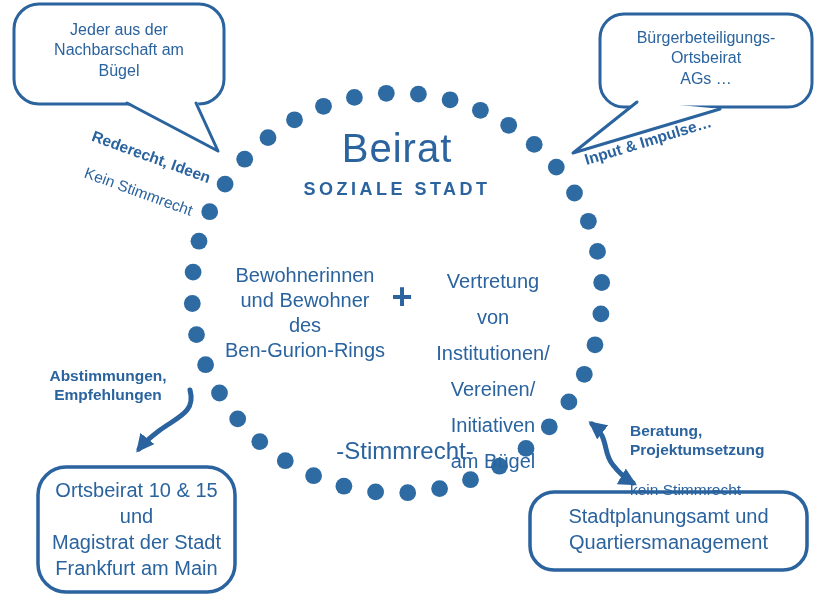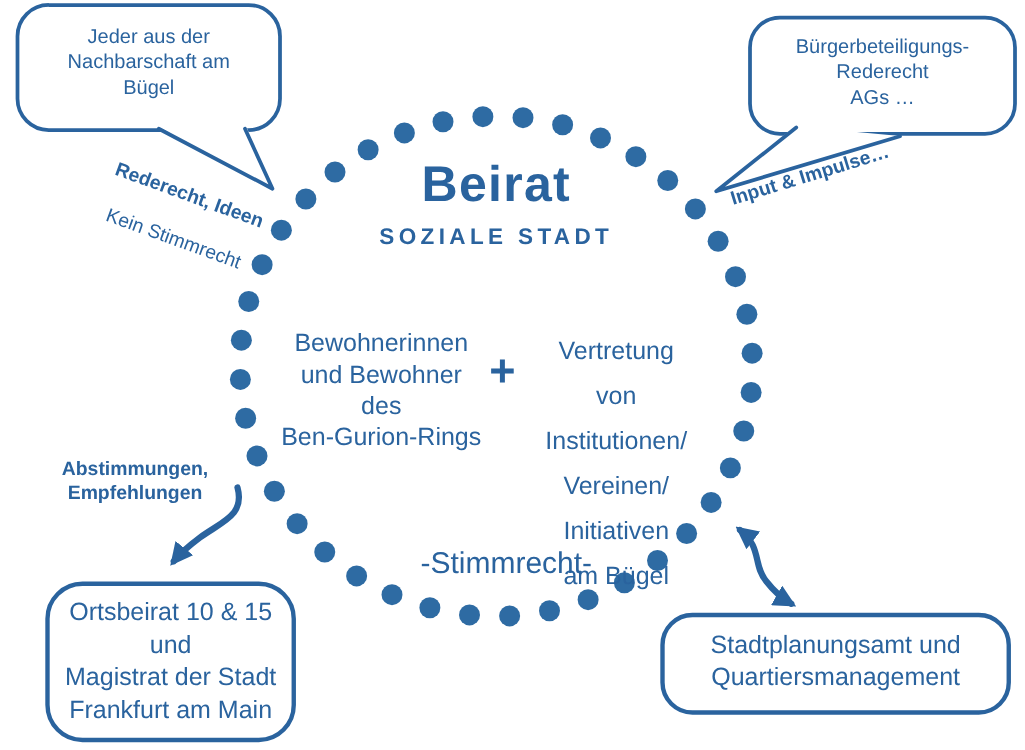--- a/index.html
+++ b/index.html
@@ -8,21 +8,21 @@
     width:820px; height:600px; background:var(--bg);
     font-family:"Liberation Sans", sans-serif; color:var(--accent);
     position:relative; overflow:hidden;
   }
   #stage { position:absolute; inset:0; width:820px; height:600px; }
   svg#diagram-svg { position:absolute; left:0; top:0; z-index:1; }
   .txt { position:absolute; z-index:2; white-space:pre-line; color:var(--accent); }
   .center { text-align:center; }
   .bubble-text { font-size:16px; line-height:1.28; }
   .box-text { font-size:20px; line-height:1.3; }
-  .title-main { font-size:40px; font-weight:bold; letter-spacing:1px; line-height:1; }
+  .title-main { font-size:40px; font-weight:normal; letter-spacing:1px; line-height:1; }
   .title-sub1 { font-size:18px; letter-spacing:3.5px; line-height:1;font-weight:bold; }
   .title-sub2 { font-size:22px; letter-spacing:0.5px; line-height:1; }
   .member-col { font-size:20px; line-height:25px; }
   .member-col-r { font-size:20px; line-height:36px; }
   .plus-sign { font-size:36px; font-weight:bold; line-height:1; }
   .note { font-size:24px; }
   .small-label { font-size:15.5px; line-height:19px; }
   .bold { font-weight:bold; }
   .rot-tl { transform:rotate(20deg); transform-origin:center; }
   .rot-tr { transform:rotate(-17deg); transform-origin:center; }
@@ -120,34 +120,39 @@
 Institutionen/
 Vereinen/
 Initiativen
 am Bügel</div>
   <div class="txt center note" style="left:325px; top:437px; width:160px;">-Stimmrecht-</div>
 
   <div class="txt center bubble-text" style="left:22px; top:20px; width:194px;">Jeder aus der
 Nachbarschaft am
 Bügel</div>
   <div class="txt center bubble-text" style="left:608px; top:28px; width:196px;">Bürgerbeteiligungs-
-Rederecht
+Ortsbeirat
 AGs …</div>
 
   <div class="txt center box-text" style="left:42px; top:477px; width:189px;">Ortsbeirat 10 &amp; 15
 und
 Magistrat der Stadt
 Frankfurt am Main</div>
   <div class="txt center box-text" style="left:534px; top:503px; width:269px;">Stadtplanungsamt und
 Quartiersmanagement</div>
 
   <div class="txt center rot-tl" style="left:60px; top:128px; width:170px;">
     <div class="small-label bold">Rederecht, Ideen</div>
     <div class="small-label">Kein Stimmrecht</div>
   </div>
 
   <div class="txt center rot-tr small-label bold" style="left:578px; top:131px; width:140px;">Input &amp; Impulse…</div>
 
   <div class="txt center small-label bold" style="left:38px; top:366px; width:140px;">Abstimmungen,
 Empfehlungen</div>
 
+  <div class="txt" style="left:630px; top:403px; width:170px; text-align:left;">
+    <div class="small-label bold">Beratung,
+Projektumsetzung</div>
+    <div class="small-label" style="margin-top:3px;">kein Stimmrecht</div>
+  </div>
 
 </div>
 
 </body></html>

